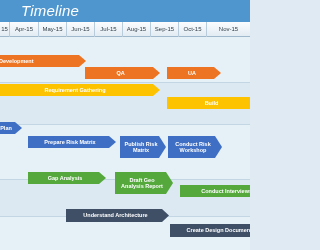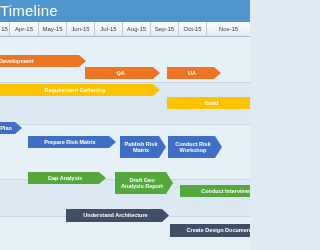--- a/index.html
+++ b/index.html
@@ -10,24 +10,25 @@
   }
   .app{position:relative;width:250px;height:250px;background:#dce9f2;overflow:hidden;}
 
   
   .titlebar{
     position:absolute;left:0;top:0;width:250px;height:22px;
     background:#4e96cd;
     border-bottom:1px solid #3d83b8;
   }
   .titlebar .title{
-    position:absolute;left:0;top:2px;
+    position:absolute;left:21px;top:2px;
     font-size:15px;color:#ffffff;font-weight:400;
     letter-spacing:.2px;
     white-space:nowrap;
+    font-style:italic;
   }
 
   
   .monthbar{
     position:absolute;left:0;top:22px;width:250px;height:15px;
     background:linear-gradient(#fbfdfe,#e3ecf3);
     border-bottom:1px solid #9fb8cc;
     box-sizing:border-box;
     display:flex;
   }

